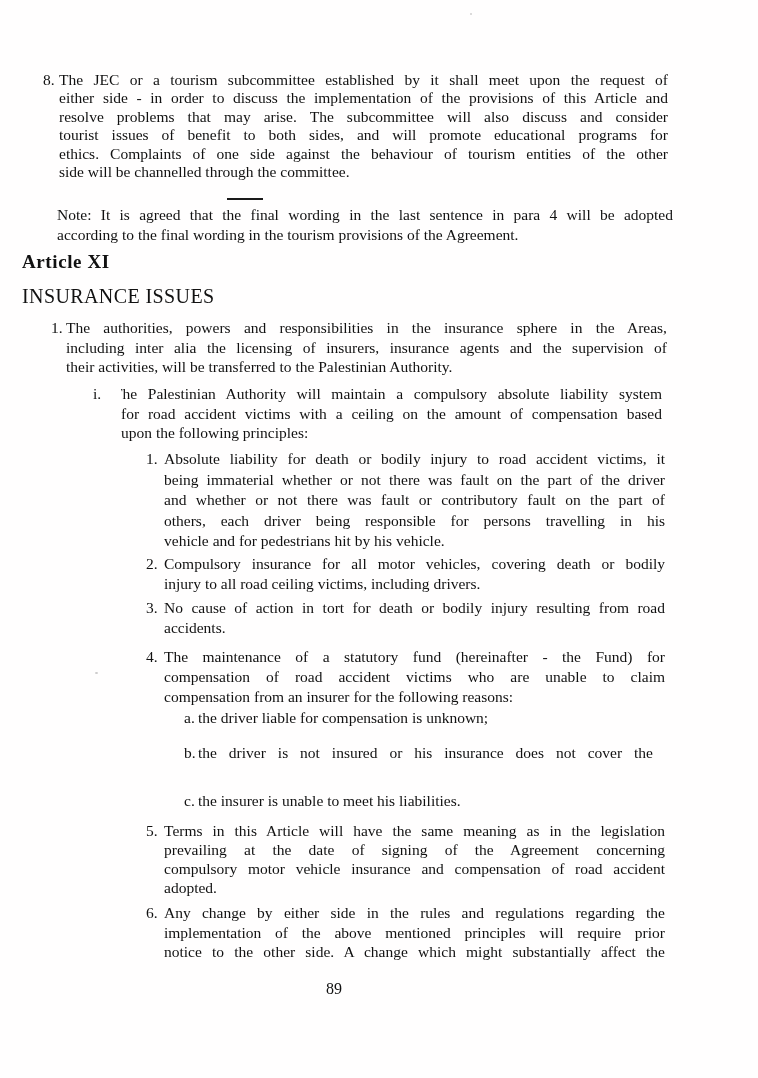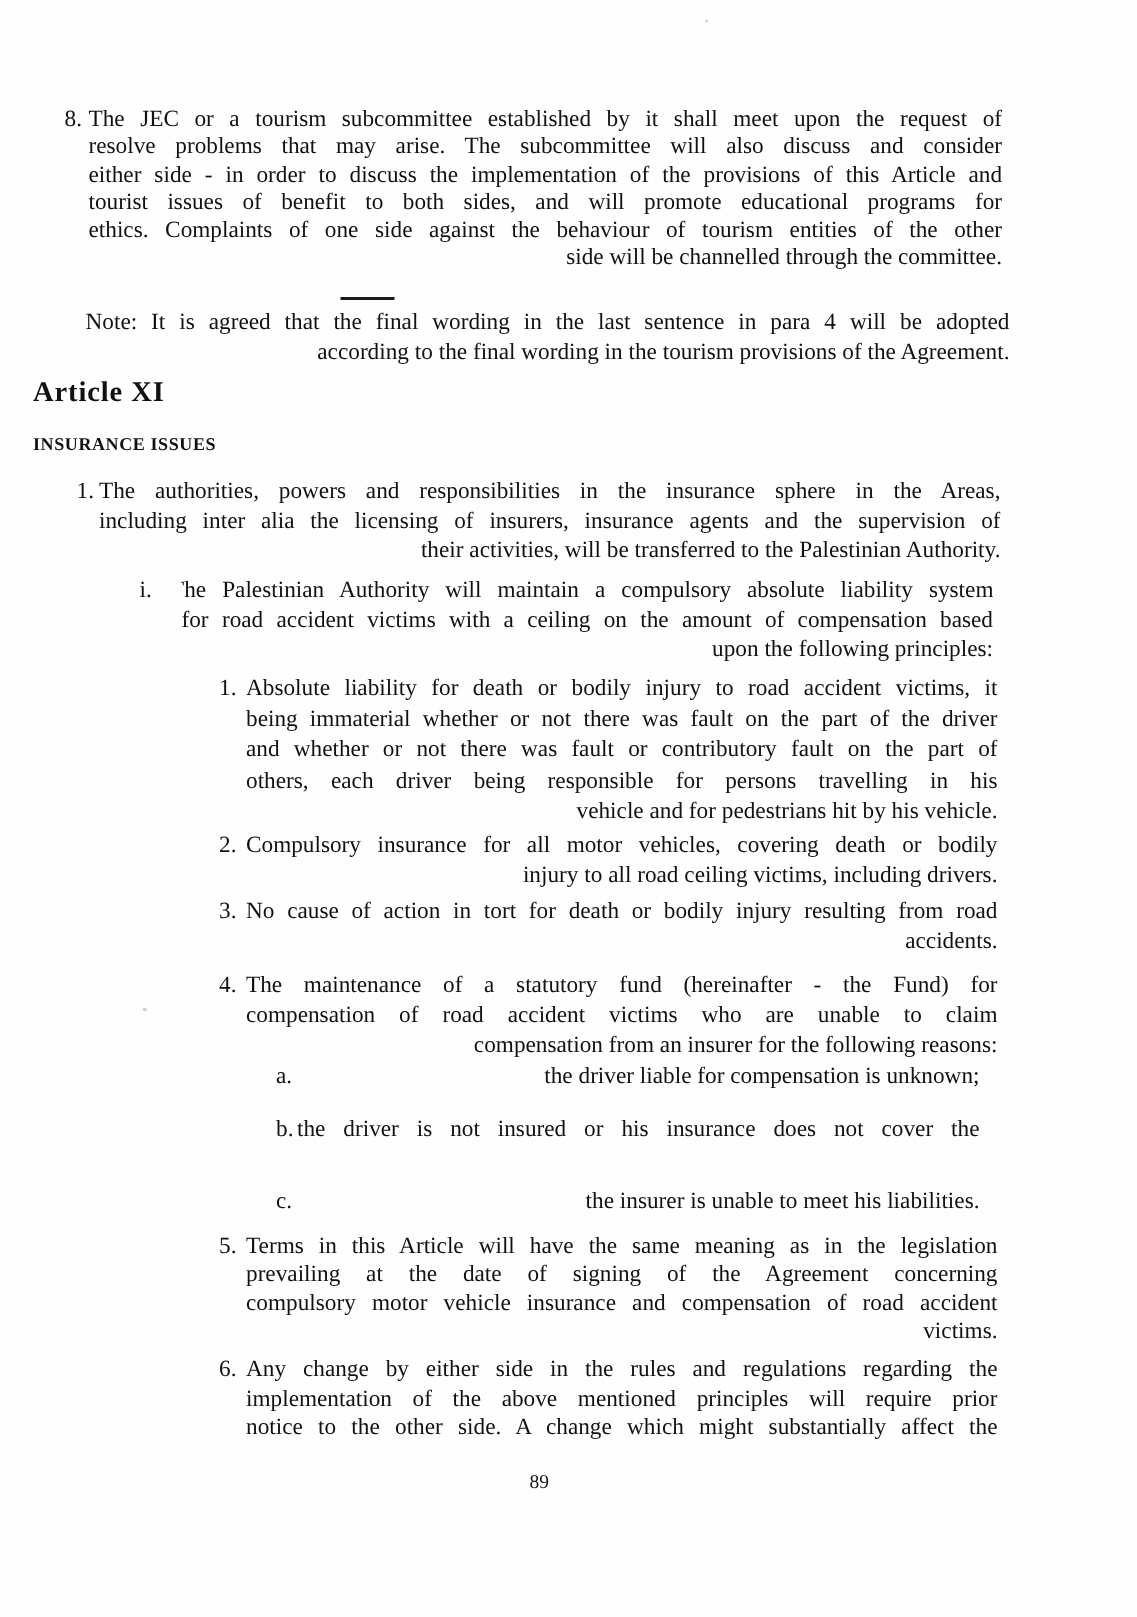--- a/index.html
+++ b/index.html
@@ -11,21 +11,21 @@
     color:#111;
     overflow:hidden;
   }
   .para {
     position:absolute;
     font-size:15.5px;
     line-height:19.5px;
   }
   .ln {
     height:inherit;
-    text-align:right;
+    text-align:left;
     white-space:normal;
     overflow:hidden;
   }
   .ln.j {
     text-align:justify;
     text-align-last:justify;
   }
   .marker {
     position:absolute;
     top:0;
@@ -34,31 +34,31 @@
   .h1 {
     position:absolute;
     font-size:19px;
     font-weight:bold;
     letter-spacing:0.6px;
     line-height:24px;
     text-align:center;
   }
   .h2 {
     position:absolute;
-    font-size:12px;
-    font-weight:bold;
+    font-size:20px;
+    font-weight:normal;
     letter-spacing:0.4px;
     line-height:19px;
   }
   .pageno {
     position:absolute;
     left:326px; top:980px;
     width:40px;
-    font-size:13px;
-    text-align:right;
+    font-size:16px;
+    text-align:left;
   }
   .artifact-underline {
     position:absolute;
     height:1.5px;
     background:#1a1a1a;
   }
   .speck {
     position:absolute;
     background:#9a9a9a;
     border-radius:50%;
@@ -69,22 +69,22 @@
 <body>
 
 <div class="page">
 
   <div class="speck" style="left:470px;top:13px;width:2px;height:2px;opacity:.45"></div>
   <div class="speck" style="left:95px;top:672px;width:3px;height:2px;opacity:.5"></div>
 
   <div class="para" style="left:59px;top:71px;width:609px;line-height:18.4px">
     <span class="marker" style="left:-16px">8.</span>
     <div class="ln j">The JEC or a tourism subcommittee established by it shall meet upon the request of</div>
+    <div class="ln j">either side - in order to discuss the implementation of the provisions of this Article and</div>
     <div class="ln j">resolve problems that may arise. The subcommittee will also discuss and consider</div>
-    <div class="ln j">either side - in order to discuss the implementation of the provisions of this Article and</div>
     <div class="ln j">tourist issues of benefit to both sides, and will promote educational programs for</div>
     <div class="ln j">ethics. Complaints of one side against the behaviour of tourism entities of the other</div>
     <div class="ln">side will be channelled through the committee.</div>
     <div class="artifact-underline" style="left:168px;top:127px;width:36px"></div>
   </div>
 
   <div class="para" style="left:57px;top:205px;width:616px">
     <div class="ln j">Note: It is agreed that the final wording in the last sentence in para 4 will be adopted</div>
     <div class="ln">according to the final wording in the tourism provisions of the Agreement.</div>
   </div>
@@ -147,21 +147,21 @@
   <div class="para" style="left:198px;top:791px;width:455px">
     <span class="marker" style="left:-14px">c.</span>
     <div class="ln">the insurer is unable to meet his liabilities.</div>
   </div>
 
   <div class="para" style="left:164px;top:821px;width:501px;line-height:19px">
     <span class="marker" style="left:-18px">5.</span>
     <div class="ln j">Terms in this Article will have the same meaning as in the legislation</div>
     <div class="ln j">prevailing at the date of signing of the Agreement concerning</div>
     <div class="ln j">compulsory motor vehicle insurance and compensation of road accident</div>
-    <div class="ln">victims.</div>
+    <div class="ln">adopted.</div>
   </div>
 
   <div class="para" style="left:164px;top:903px;width:501px">
     <span class="marker" style="left:-18px">6.</span>
     <div class="ln j">Any change by either side in the rules and regulations regarding the</div>
     <div class="ln j">implementation of the above mentioned principles will require prior</div>
     <div class="ln j">notice to the other side. A change which might substantially affect the</div>
   </div>
 
   <div class="pageno">89</div>

